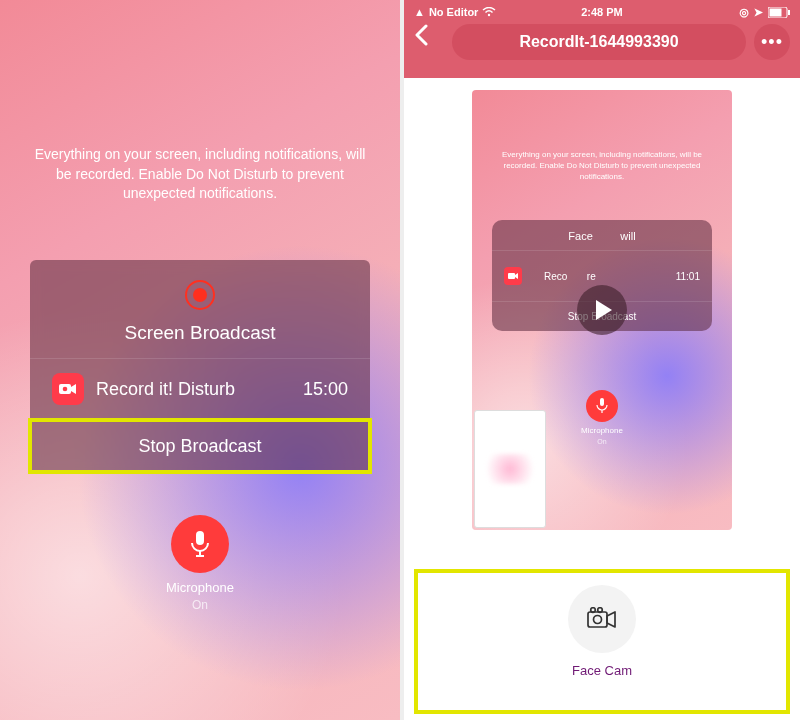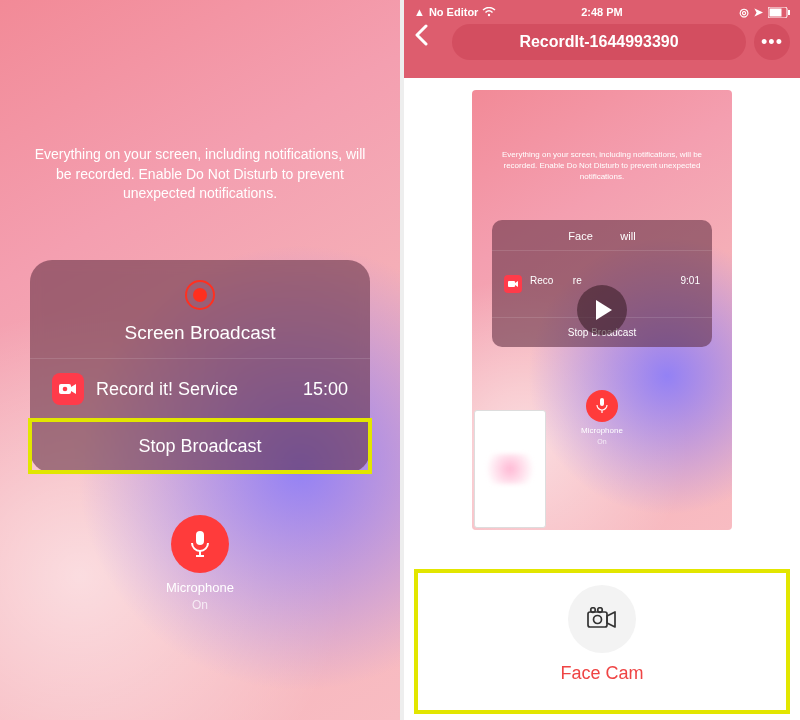--- a/index.html
+++ b/index.html
@@ -11,21 +11,21 @@
   
   .bg-gradient {
     position: absolute; inset: 0;
     background:
       radial-gradient(circle at 75% 65%, rgba(130,120,255,0.85) 0%, rgba(130,120,255,0) 40%),
       radial-gradient(circle at 20% 80%, rgba(255,255,255,0.55) 0%, rgba(255,255,255,0) 40%),
       linear-gradient(150deg, #f28a97 0%, #f49fb0 30%, #f5b0b8 55%, #f8bcc2 100%);
   }
   
   .info-text { position: absolute; top: 145px; left: 30px; right: 30px; text-align: center; color: #fff; font-size: 14px; line-height: 1.4; font-weight: 500; }
-  .modal { position: absolute; left: 30px; right: 30px; top: 260px; border-radius: 22px; background: rgba(90,40,60,0.55); backdrop-filter: blur(6px); overflow: hidden; }
+  .modal { position: absolute; left: 30px; right: 30px; top: 260px; border-radius: 6px; background: rgba(90,40,60,0.55); backdrop-filter: blur(6px); overflow: hidden; }
   .modal-top { padding: 20px 0 14px; text-align: center; }
   .rec-ring { width: 30px; height: 30px; margin: 0 auto 12px; border: 2.5px solid #ff3020; border-radius: 50%; display: flex; align-items: center; justify-content: center; }
   .rec-dot { width: 14px; height: 14px; background: #ff2f1f; border-radius: 50%; }
   .modal-title { color: #fff; font-size: 19px; font-weight: 500; }
   .modal-row { display: flex; align-items: center; padding: 14px 22px; border-top: 1px solid rgba(255,255,255,0.12); }
   .app-icon { width: 32px; height: 32px; background: #ff3b4a; border-radius: 8px; display:flex; align-items:center; justify-content:center; margin-right: 12px; }
   .app-name { color: #fff; font-size: 18px; flex: 1; }
   .timer { color: #fff; font-size: 18px; }
   .stop-row { text-align: center; padding: 16px; color: #fff; font-size: 18px; border-top: 1px solid rgba(255,255,255,0.12); }
   .highlight-stop { position: absolute; left: 28px; right: 28px; top: 418px; height: 56px; border: 4px solid #e2e600; pointer-events: none; }
@@ -46,36 +46,36 @@
   .thumb { position:relative; width:260px; height:440px; border-radius:4px; overflow:hidden; }
   .thumb .bg-gradient { background:
       radial-gradient(circle at 75% 65%, rgba(130,120,255,0.85) 0%, rgba(130,120,255,0) 40%),
       radial-gradient(circle at 20% 80%, rgba(255,255,255,0.55) 0%, rgba(255,255,255,0) 40%),
       linear-gradient(150deg, #f28a97 0%, #f49fb0 30%, #f5b0b8 55%, #f8bcc2 100%);
   }
   .thumb-info { position:absolute; top:60px; left:20px; right:20px; color:#fff; font-size:8px; text-align:center; line-height:1.35; }
   .thumb-modal { position:absolute; left:20px; right:20px; top:130px; border-radius:10px; background:rgba(90,40,60,0.55); overflow:hidden; }
   .thumb-modal .tm-top { padding:10px 0 8px; text-align:center; }
   .tm-title { color:#fff; font-size:11px; }
-  .tm-row { display:flex; padding:24px 12px; border-top:1px solid rgba(255,255,255,0.12); }
+  .tm-row { display:flex; align-items:center; padding:16px 12px; border-top:1px solid rgba(255,255,255,0.12);gap:14px; }
   .tm-appicon { width:18px; height:18px; background:#ff3b4a; border-radius:4px; margin-right:8px; display:flex; align-items:center; justify-content:center; }
   .tm-app { color:#fff; font-size:10px; flex:1; }
   .tm-timer { color:#fff; font-size:10px; }
   .tm-stop { text-align:center; color:#fff; font-size:10px; padding:9px; border-top:1px solid rgba(255,255,255,0.12); }
   .play-circle { position:absolute; left:50%; top:50%; transform:translate(-50%,-50%); width:50px; height:50px; background:rgba(60,30,40,0.6); border-radius:50%; display:flex; align-items:center; justify-content:center; }
   .play-triangle { width:0; height:0; border-left:16px solid #fff; border-top:10px solid transparent; border-bottom:10px solid transparent; margin-left:4px; }
   .thumb-mic { position:absolute; left:50%; transform:translateX(-50%); top:300px; width:32px; height:32px; background:#ff3b3b; border-radius:50%; display:flex; align-items:center; justify-content:center; }
   .thumb-mic-label { position:absolute; top:336px; left:0; right:0; text-align:center; color:#fff; font-size:8px; }
   .thumb-mic-on { position:absolute; top:348px; left:0; right:0; text-align:center; color:rgba(255,255,255,0.75); font-size:7px; }
   .overlay-card { position:absolute; left:2px; bottom:2px; width:72px; height:118px; background:#fff; border:1px solid #ddd; border-radius:3px; display:flex; align-items:center; justify-content:center; }
   .overlay-blur { width:52px; height:30px; background:radial-gradient(circle,#ffb8d4 0%, rgba(255,255,255,0) 80%); filter:blur(2px); }
   .toolbar { position:absolute; left:0; right:0; bottom:0; height:155px; background:#fff; display:flex; justify-content:space-around; align-items:flex-start; padding:20px 22px 0; }
   .tool { display:flex; flex-direction:column; align-items:center; }
   .tool-circle { width:68px; height:68px; border-radius:50%; background:#f3f3f3; display:flex; align-items:center; justify-content:center; margin-bottom:10px; }
-  .tool-label { color:#ef4444; font-size:18px; }
+  .tool-label { color:#701a75; font-size:13px; }
   .highlight-tools { position:absolute; left:10px; right:10px; bottom:6px; height:145px; border:4px solid #e2e600; pointer-events:none; }
   
   svg { display:block; }
 </style>
 </head>
 <body>
 
 <div class="container">
 
   <div class="phone left">
@@ -91,21 +91,21 @@
         <div class="modal-title">Screen Broadcast</div>
       </div>
       <div class="modal-row">
         <div class="app-icon">
           <svg width="18" height="14" viewBox="0 0 18 14">
               <rect x="0" y="2" width="12" height="10" rx="2" fill="#fff"></rect>
               <path d="M12 5 L17 2 L17 12 L12 9 Z" fill="#fff"></path>
               <circle cx="6" cy="7" r="2.3" fill="#ff3b4a"></circle>
             </svg>
         </div>
-        <div class="app-name">Record it! Service</div>
+        <div class="app-name">Record it! Disturb</div>
         <div class="timer">15:00</div>
       </div>
       <div class="stop-row">Stop Broadcast</div>
     </div>
 
     <div class="highlight-stop"></div>
 
     <div class="mic-btn">
       <svg width="22" height="28" viewBox="0 0 22 28">
         <rect x="7" y="1" width="8" height="14" rx="4" fill="#fff"></rect>
@@ -170,21 +170,21 @@
             </div>
           </div>
           <div class="tm-row">
             <div class="tm-appicon">
               <svg width="10" height="8" viewBox="0 0 10 8">
                   <rect x="0" y="1" width="7" height="6" rx="1" fill="#fff"></rect>
                   <path d="M7 3 L10 1 L10 7 L7 5 Z" fill="#fff"></path>
                 </svg>
             </div>
             <div class="tm-app"><span>Reco</span>&nbsp;&nbsp;&nbsp;&nbsp;&nbsp;&nbsp;&nbsp;<span>re</span></div>
-            <div class="tm-timer">9:01</div>
+            <div class="tm-timer">11:01</div>
           </div>
           <div class="tm-stop">Stop Broadcast</div>
         </div>
         <div class="thumb-mic">
           <svg width="12" height="16" viewBox="0 0 12 16">
               <rect x="4" y="0" width="4" height="8" rx="2" fill="#fff"></rect>
               <path d="M1 7 a5 5 0 0 0 10 0" stroke="#fff" stroke-width="1.2" fill="none"></path>
               <line x1="6" y1="12" x2="6" y2="15" stroke="#fff" stroke-width="1.2"></line>
             </svg>
         </div>

